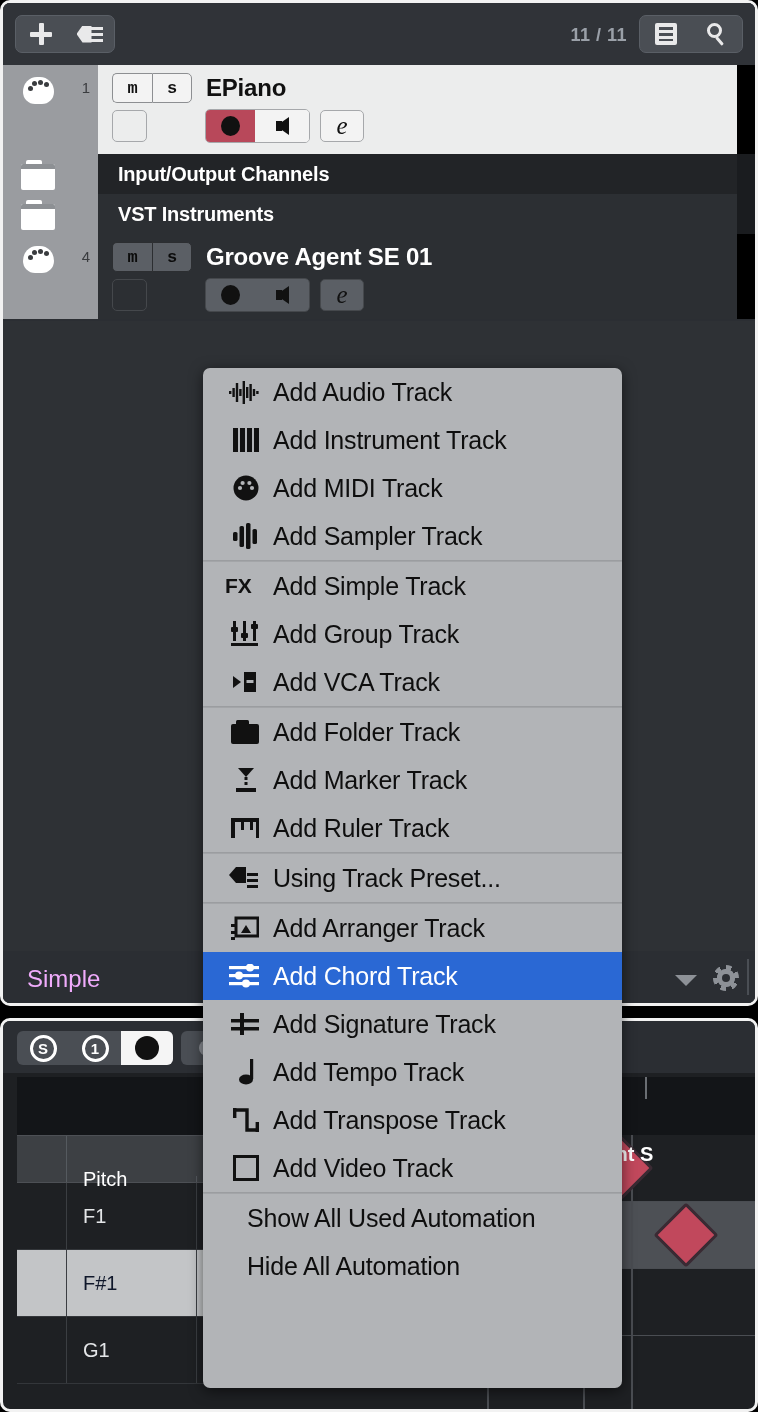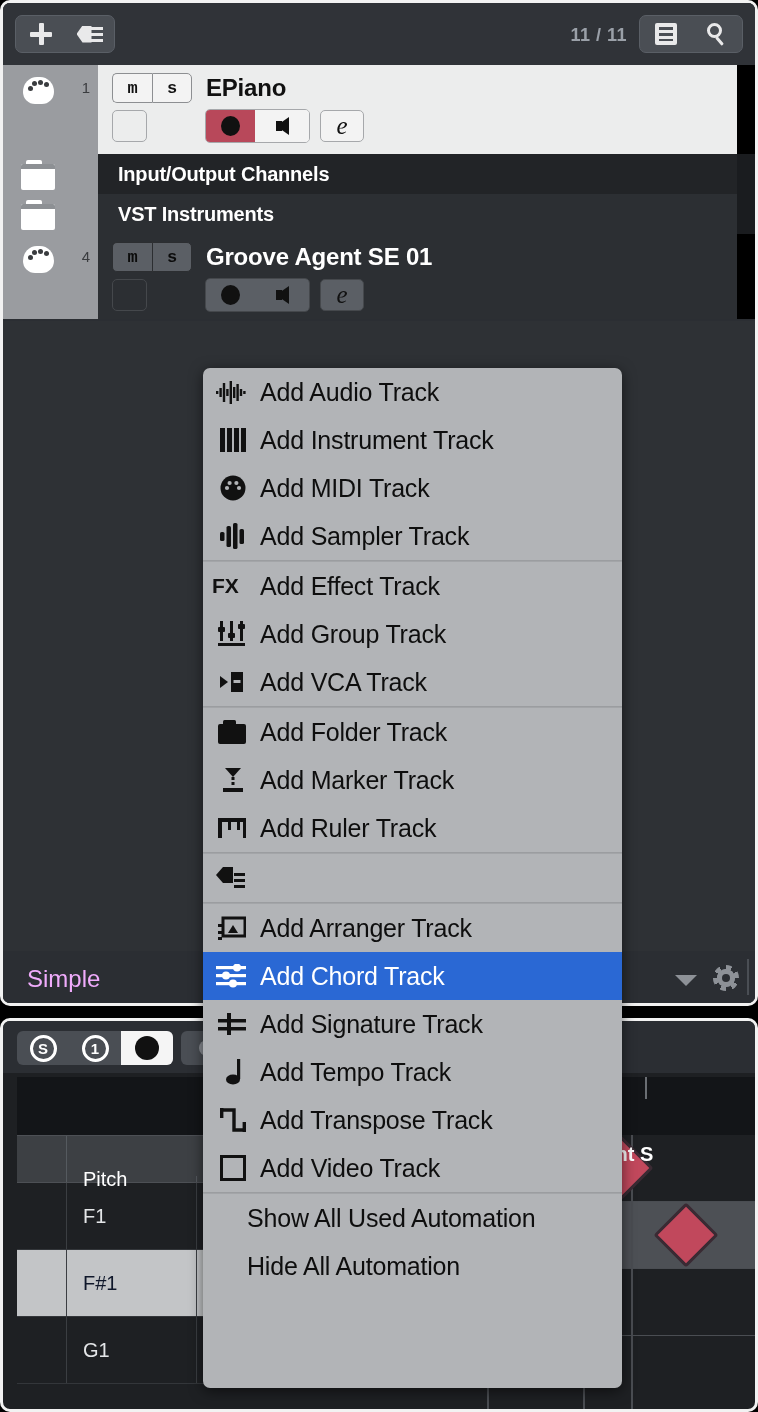--- a/index.html
+++ b/index.html
@@ -237,21 +237,21 @@
   .ctx {
     position:absolute; left:203px; top:368px; width:419px; height:1020px;
     background:#b2b4b7; border-radius:7px;
     box-shadow: 0 3px 14px rgba(0,0,0,.55);
     overflow:hidden; z-index:50;
     display:flex; flex-direction:column;
   }
   .ctx-sec { position:relative; }
   .ctx-sep { height:2px; background:#a3a5a8; border-top:1px solid #9b9da0; }
   .ctx-item {
-    display:flex; align-items:center; height:48px; padding-left:43px;
+    display:flex; align-items:center; height:48px; padding-left:56px;
     font-size:25px; color:#0e0e0e; letter-spacing:-.2px; white-space:nowrap;
   }
   .ctx-item.hl { background:#2a68d4; color:#fff; }
   .ctx-item .ic {
     width:42px; flex:0 0 42px; margin-left:-42px; margin-right:14px;
     display:flex; align-items:center; justify-content:flex-end; height:34px;
   }
   .ctx-item .lbl { padding-left:0; }
   .ctx-item.noicon { padding-left:44px;align-items:center; }
 
@@ -535,21 +535,21 @@
 
     <div class="ctx-sep"></div>
 
     <div class="ctx-sec">
       <div class="ctx-item">
         <span class="ic">
           <svg width="34" height="22" viewBox="0 0 34 22">
             <text x="0" y="18" font-family="Liberation Sans, sans-serif" font-size="21" font-weight="bold" fill="#111">FX</text>
           </svg>
         </span>
-        <span class="lbl">Add Effect Track</span>
+        <span class="lbl">Add Simple Track</span>
       </div>
 
       <div class="ctx-item">
         <span class="ic">
           <svg width="28" height="26" viewBox="0 0 28 26">
             <g fill="#111">
               <rect x="2" y="0" width="3" height="20"></rect>
                 <rect x="0" y="6" width="7" height="5" rx="1"></rect>
               <rect x="12" y="0" width="3" height="20"></rect>
                 <rect x="10" y="12" width="7" height="5" rx="1"></rect>
@@ -618,20 +618,21 @@
     <div class="ctx-sec">
       <div class="ctx-item">
         <span class="ic">
           <svg width="30" height="24" viewBox="0 0 30 24">
             <polygon points="7,1 17,1 17,17 7,17 0,9" fill="#111"></polygon>
             <rect x="18" y="7" width="11" height="3" fill="#111"></rect>
             <rect x="18" y="13" width="11" height="3" fill="#111"></rect>
             <rect x="18" y="19" width="11" height="3" fill="#111"></rect>
           </svg>
         </span>
+        <span class="lbl">Using Track Preset...</span>
       </div>
     </div>
 
     <div class="ctx-sep"></div>
 
     <div class="ctx-sec">
       <div class="ctx-item">
         <span class="ic">
           <svg width="28" height="24" viewBox="0 0 28 24">
             <rect x="5" y="2" width="22" height="18" fill="none" stroke="#111" stroke-width="3"></rect>

